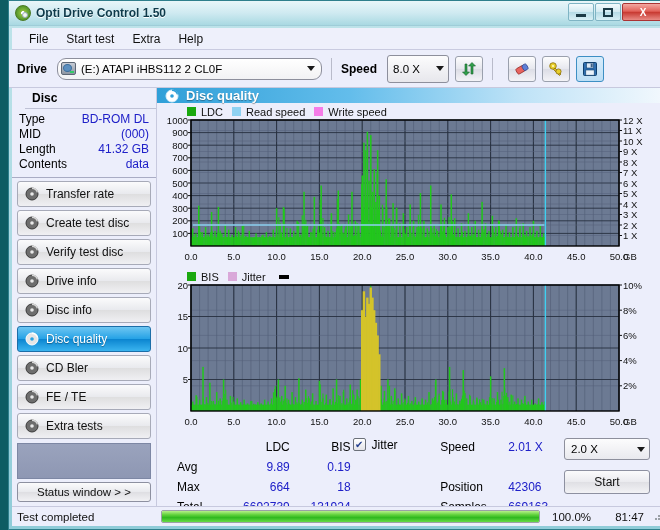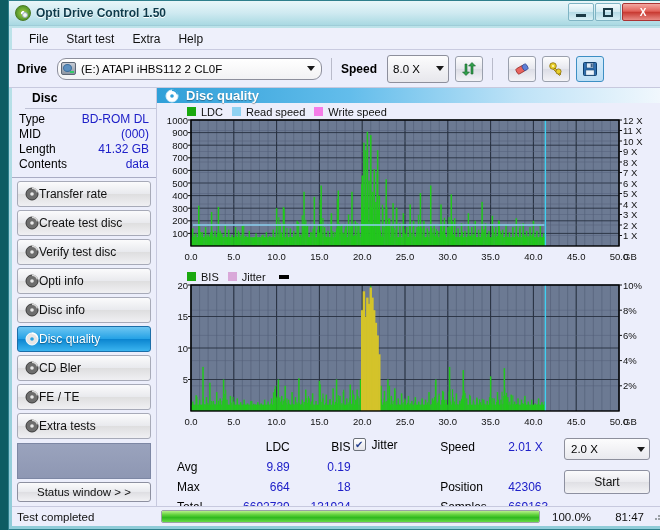--- a/index.html
+++ b/index.html
@@ -127,21 +127,21 @@
   #disc-header {
     font-weight:bold; font-size:12px; color:#000;
     padding: 3px 0 3px 7px; border-bottom:1px solid #bfc2d6; background:#eceefb;margin-left:13px;
   }
   #disc-panel { background:#eceefb; padding: 3px 7px 5px 7px; border-bottom:1px solid #a9acc4;}
   .disc-row { display:flex; justify-content:space-between; line-height:15px; font-size:12px; }
   .disc-key { color:#000; }
   .disc-val { color:#1f20c8; }
   #navlist { padding: 3px 5px 0 5px; display:flex; flex-direction:column; gap:3px; }
   .nav-item {
-    height: 26px; display:flex; align-items:center; 
+    height: 26px; display:flex; align-items:center; gap:7px;
     padding-left: 7px; font-size:12px; color:#111;
     border:1px solid #a7aab8; border-radius:3px;
     background: linear-gradient(180deg,#fbfbfc 0%,#e9eaee 48%,#dededf 50%,#f0f0f3 100%);
   }
   .nav-item.selected {
     color:#fff; border-color:#1c6ea8;
     background: linear-gradient(180deg,#6ec6f2 0%,#27a3e6 48%,#0c86d1 52%,#3ab4ef 100%);
     text-shadow: 0 1px 1px rgba(0,0,0,.35);
   }
   #sidebar-spacer {
@@ -358,21 +358,21 @@
           <span>Verify test disc</span>
         </div>
         <div class="nav-item">
           <span>
               <svg width="14" height="14" viewBox="0 0 14 14">
                 <circle cx="7" cy="7" r="6" fill="#6d6d6d" stroke="#3a3a3a"></circle>
                 <circle cx="7" cy="7" r="1.8" fill="#e9e9e9"></circle>
                 <path d="M7 1.3 A5.7 5.7 0 0 1 12.4 5.4" stroke="#d8d8d8" stroke-width="1.4" fill="none"></path>
               </svg>
             </span>
-          <span>Opti info</span>
+          <span>Drive info</span>
         </div>
         <div class="nav-item">
           <span>
               <svg width="14" height="14" viewBox="0 0 14 14">
                 <circle cx="7" cy="7" r="6" fill="#6d6d6d" stroke="#3a3a3a"></circle>
                 <circle cx="7" cy="7" r="1.8" fill="#e9e9e9"></circle>
                 <path d="M7 1.3 A5.7 5.7 0 0 1 12.4 5.4" stroke="#d8d8d8" stroke-width="1.4" fill="none"></path>
               </svg>
             </span>
           <span>Disc info</span>

